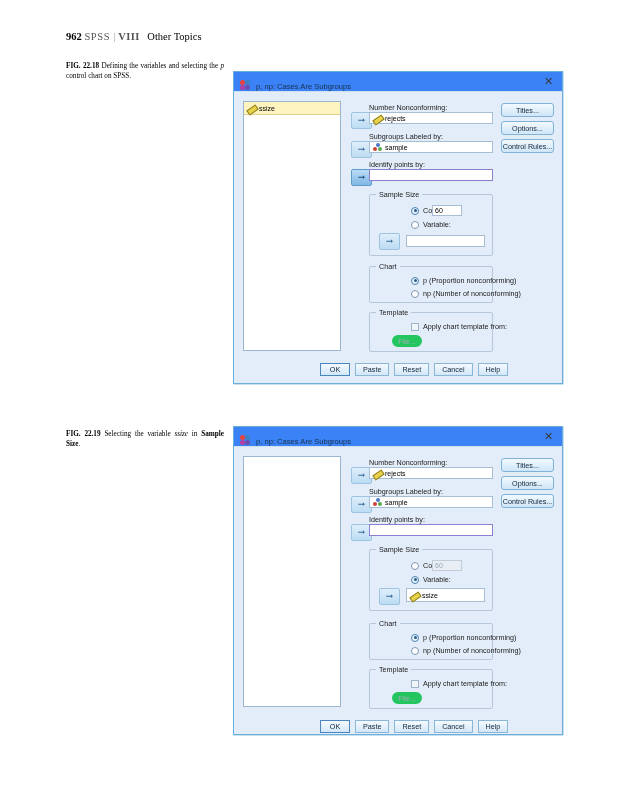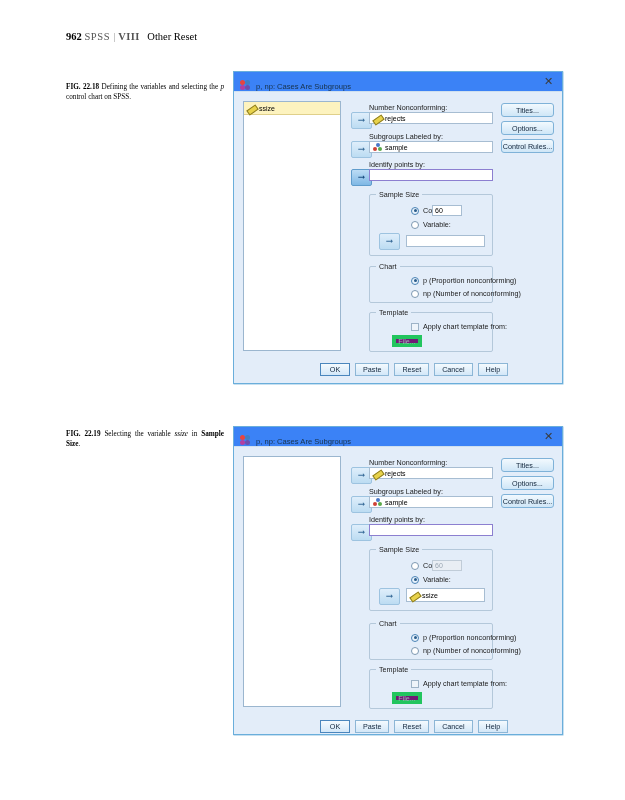--- a/index.html
+++ b/index.html
@@ -22,21 +22,21 @@
 
   .caption{
     position:absolute;width:158px;
     font-family:"Liberation Serif",serif;
     font-size:7.2px;line-height:9.6px;color:#000;
     text-align:justify;
   }
   .caption .lbl{font-weight:bold;}
   .caption i{font-style:italic;}
   .caption b{font-weight:bold;}
-  #caption-2218{left:66px;top:83px;}
+  #caption-2218{left:66px;top:62px;}
   #caption-2219{left:66px;top:430px;}
 
   
   .dialog{
     position:absolute;
     background:#e3edf9;
     border:1px solid #6aaedb;
     box-shadow:0.5px 0.5px 0 #8fc2e2;
     box-sizing:border-box;
     font-family:"Liberation Sans",sans-serif;
@@ -187,32 +187,32 @@
     height:13px;min-width:30px;padding:0 7px;
     border:1px solid #8cb6d6;border-radius:0;
     background:linear-gradient(#f4fafe,#d3e7f8);
     font-size:7.2px;color:#10243a;
     display:flex;align-items:center;justify-content:center;
     cursor:pointer;box-sizing:border-box;
   }
   .dlg-btn.default{border:1.5px solid #4a86bd;}
   .file-btn{
     position:absolute;height:12px;width:30px;
-    border:4px solid #22c55e;border-radius:0;background:#701a75;
+    border:6px solid #22c55e;border-radius:6px;background:#701a75;
     font-size:7.2px;color:#a2adb8;
     display:flex;align-items:center;justify-content:center;box-sizing:border-box;
   }
 </style>
 </head>
 <body>
 
 <div class="page-header">
   <span class="pg-num">962</span>
   <span class="pg-part">SPSS</span><span class="pg-sep">|</span><span class="pg-vol">VIII</span>
-  <span class="pg-title">Other Reset</span>
+  <span class="pg-title">Other Topics</span>
 </div>
 
 <div class="caption" id="caption-2218">
   <span class="lbl">FIG. 22.18</span>
   <span>Defining the variables and selecting the </span><i>p</i><span> control chart on SPSS.</span>
 </div>
 
 <div class="caption" id="caption-2219">
   <span class="lbl">FIG. 22.19</span>
   <span>Selecting the variable </span><i>ssize</i><span> in </span><b>Sample Size</b><span>.</span>

